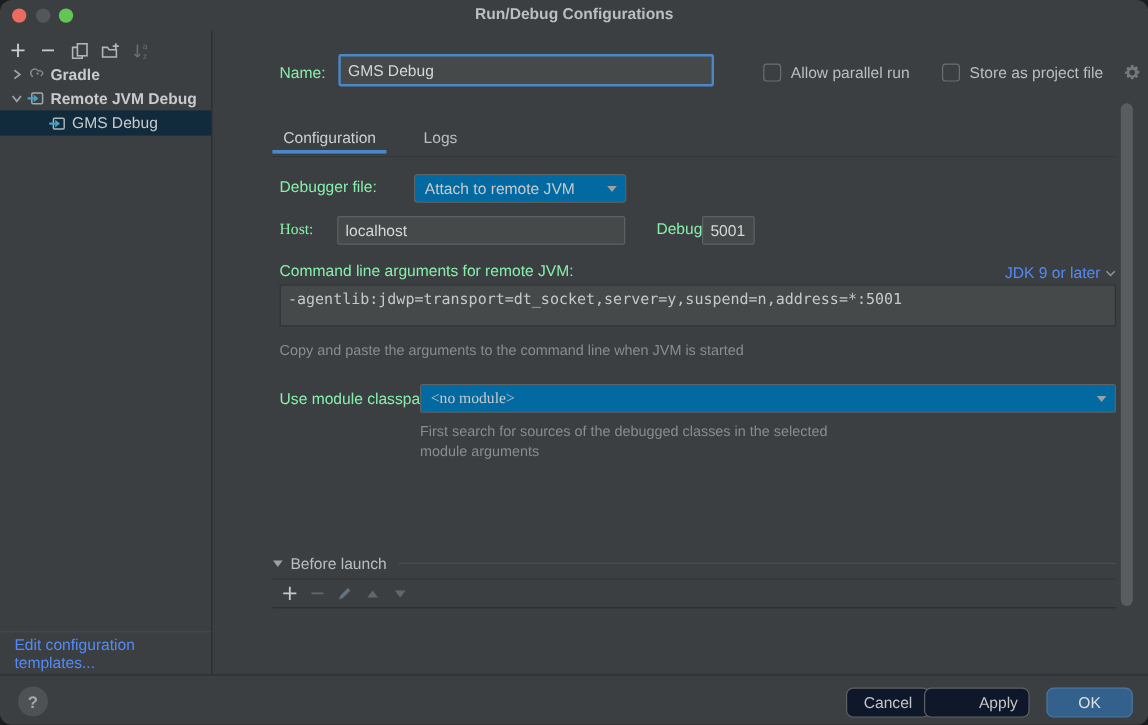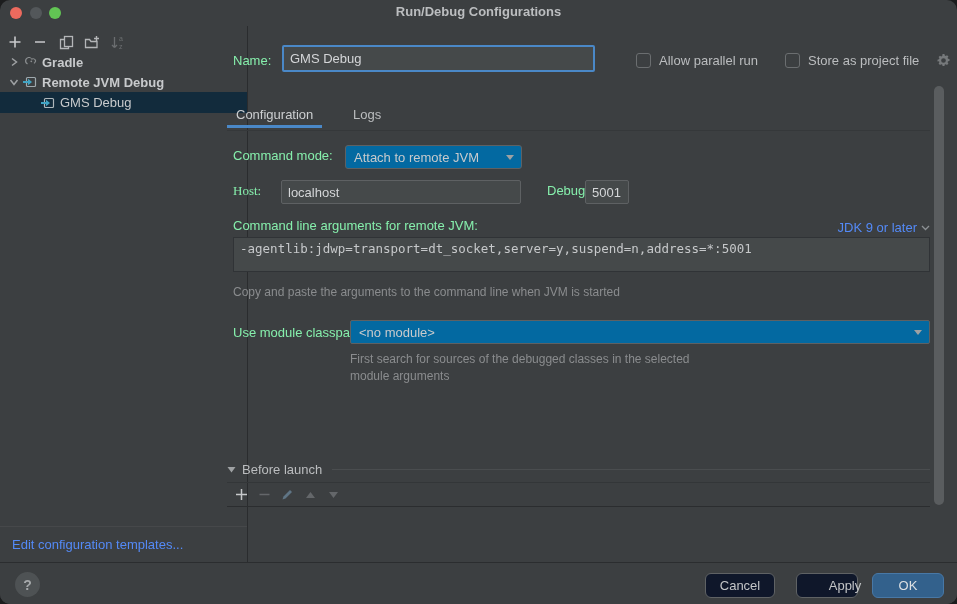--- a/index.html
+++ b/index.html
@@ -11,21 +11,21 @@
   }
   
   .titlebar{position:absolute;top:0;left:0;right:0;height:26px;}
   .light{position:absolute;top:7px;width:12px;height:12px;border-radius:50%;}
   .light.close{left:10px;background:#EC6A5E;}
   .light.min{left:30px;background:#53575A;}
   .light.max{left:49px;background:#62C554;}
   .win-title{position:absolute;top:4px;left:0;right:0;text-align:center;
     font-weight:bold;color:#BCBEC0;}
   
-  .sidebar{position:absolute;left:0;top:26px;width:248px;height:536px;
+  .sidebar{position:absolute;left:0;top:26px;width:177px;height:536px;
     border-right:1px solid #2A2C2E;}
   .s-toolbar{position:absolute;top:4px;left:0;right:0;height:24px;}
   .tb-btn{position:absolute;top:3px;width:18px;height:18px;display:flex;
     align-items:center;justify-content:center;}
   .tree-row{position:absolute;left:0;right:0;height:20px;display:flex;
     align-items:center;}
   .tree-row.selected{background:#122B3C;height:21px;}
   .tree-label{margin-left:4px;color:#C8CACC;}
   .tree-label.b{font-weight:bold;}
   .chev{width:16px;height:16px;display:flex;align-items:center;justify-content:center;flex:0 0 16px;}
@@ -81,21 +81,21 @@
   
   .footer{position:absolute;left:0;right:0;bottom:0;height:42px;background:#3C3F41;
     border-top:1px solid #2B2D2F;}
   .help-btn{position:absolute;left:15px;top:9px;width:25px;height:25px;border-radius:50%;
     background:#4E5254;color:#A6A9AB;display:flex;align-items:center;justify-content:center;
     font-size:14px;font-weight:bold;cursor:pointer;}
   .btn{position:absolute;top:10px;height:25px;border-radius:6px;border:1px solid #5F6264;
     background:#0f172a;color:#C3C5C7;display:flex;align-items:center;justify-content:center;
     font-size:13px;cursor:pointer;}
   .btn.cancel{right:182px;width:70px;}
-  .btn.apply{right:99px;width:62px;padding-left:36px;}
+  .btn.apply{right:99px;width:88px;padding-left:36px;}
   .btn.ok{right:13px;width:72px;background:#33618C;border-color:#4878A6;color:#DCE0E3;}
 </style>
 </head>
 <body>
 
 <div id="window">
 
   <div class="titlebar">
     <div class="light close"></div>
     <div class="light min"></div>
@@ -197,21 +197,21 @@
       <svg width="15" height="15" viewBox="0 0 14 14">
         <path fill="#76797B" fill-rule="evenodd" d="M6.1 1h1.8l.3 1.4.9.4 1.2-.8 1.3 1.3-.8 1.2.4.9 1.4.3v1.8l-1.4.3-.4.9.8 1.2-1.3 1.3-1.2-.8-.9.4-.3 1.4H6.1l-.3-1.4-.9-.4-1.2.8-1.3-1.3.8-1.2-.4-.9L1.4 8V6.2l1.4-.3.4-.9-.8-1.2 1.3-1.3 1.2.8.9-.4zM7 4.8A2.2 2.2 0 1 0 7 9.2 2.2 2.2 0 0 0 7 4.8z"></path>
       </svg>
     </div>
 
     <div class="tabrow">
       <div class="tab active">Configuration</div>
       <div class="tab idle">Logs</div>
     </div>
 
-    <div class="lbl" style="left:22px;top:118px;">Command mode:</div>
+    <div class="lbl" style="left:22px;top:118px;">Debugger file:</div>
     <div class="combo" style="left:134px;top:119px;width:177px;">
       <span>Attach to remote JVM</span>
       <span class="arr"></span>
     </div>
 
     <div class="lbl" style="left:22px;top:153px;font-family:Liberation Serif, serif;">Host:</div>
     <input class="txtfield" style="left: 70px; top: 154px; width: 240px; height: 24px;" value="localhost">
     <div class="lbl" style="left:336px;top:153px;">Debug:</div>
     <input class="txtfield" style="left: 374px; top: 154px; width: 44px; height: 24px;" value="5001">
 
@@ -220,21 +220,21 @@
       <span>JDK 9 or later</span>
       <svg width="9" height="6">
           <path d="M1 1l3.5 3.5L8 1" stroke="#8C9094" stroke-width="1.3" fill="none"></path>
         </svg>
     </div>
 
     <textarea class="argsbox" spellcheck="false" style="">-agentlib:jdwp=transport=dt_socket,server=y,suspend=n,address=*:5001</textarea>
     <div class="hint" style="left:22px;top:258px;">Copy and paste the arguments to the command line when JVM is started</div>
 
     <div class="lbl" style="left:22px;top:295px;">Use module classpath:</div>
-    <div class="combo" style="left:139px;top:294px;width:580px;border-radius:2px;">
+    <div class="combo" style="left:139px;top:294px;width:580px;border-radius:2px;font-family:Liberation Serif, serif;">
       <span>&lt;no module&gt;</span>
       <span class="arr"></span>
     </div>
     <div class="hint" style="left:139px;top:325px;">First search for sources of the debugged classes in the selected</div>
     <div class="hint" style="left:139px;top:342px;">module arguments</div>
 
     <div class="bl-header">
       <svg width="9" height="7">
           <path d="M0.5 1h8L4.5 6.5z" fill="#9FA2A4"></path>
         </svg>

